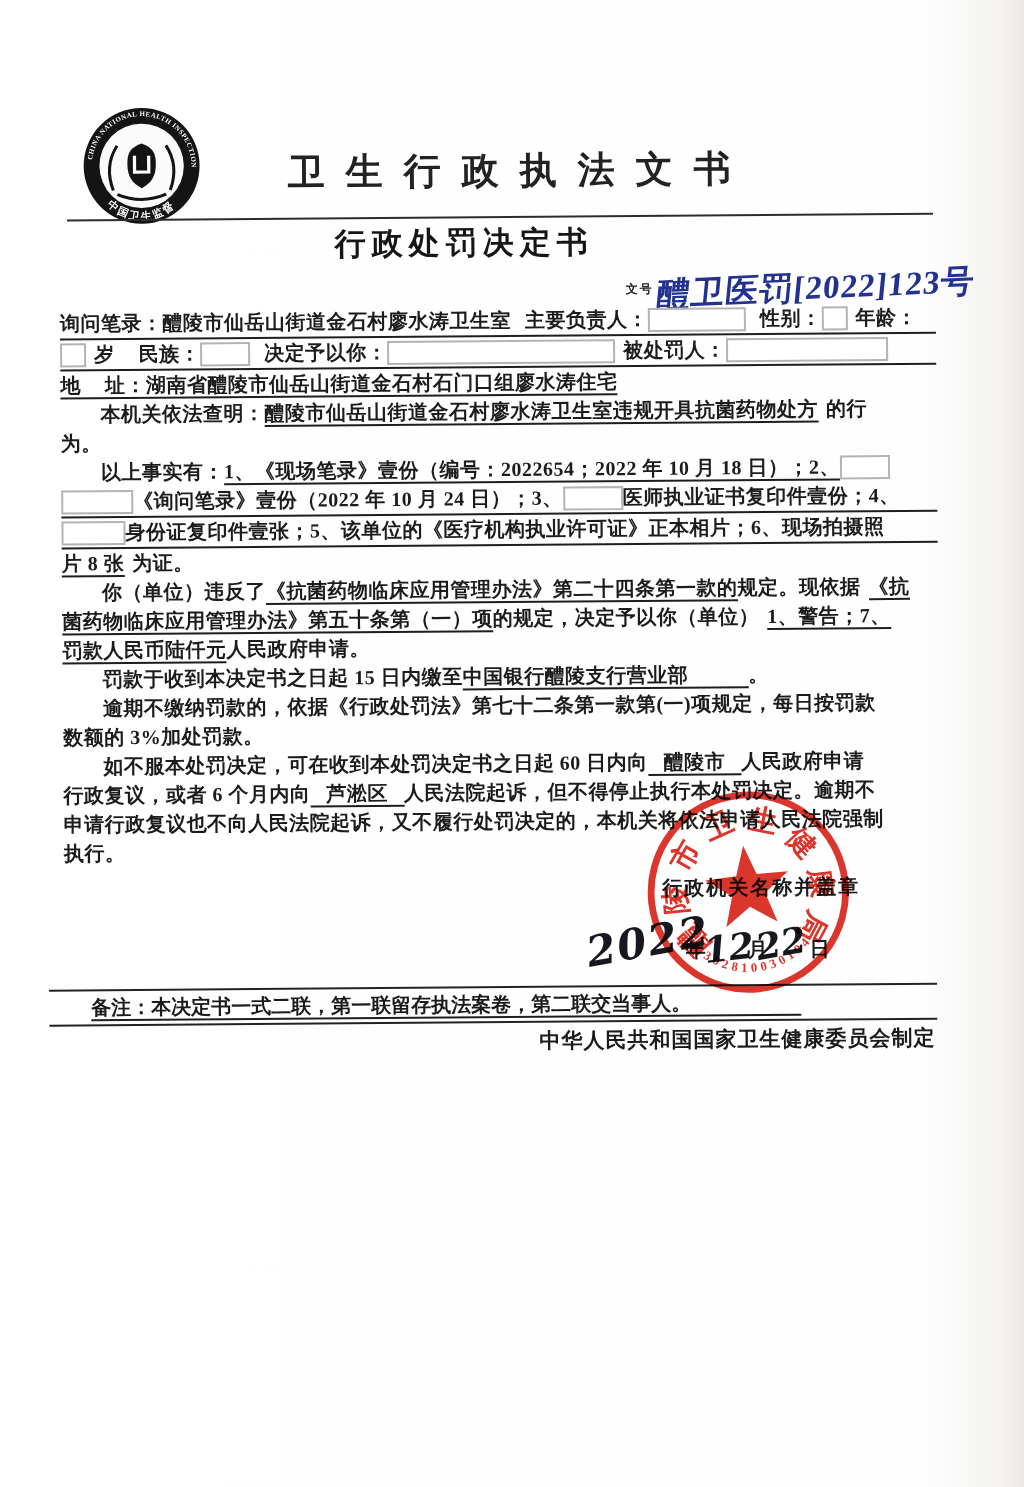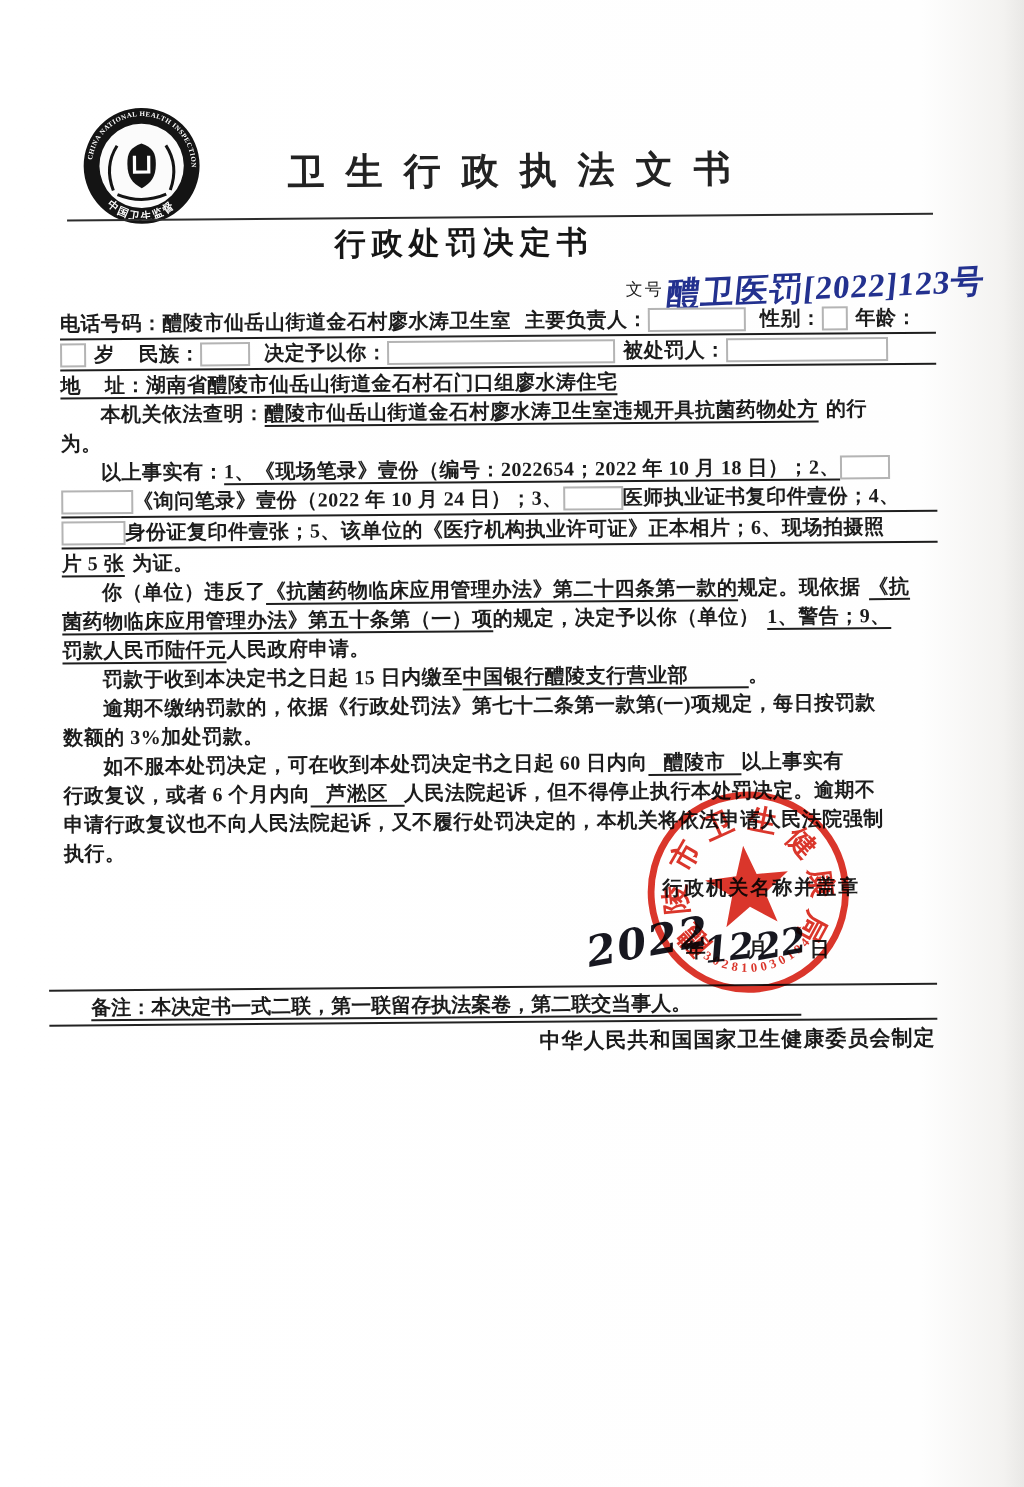--- a/index.html
+++ b/index.html
@@ -11,21 +11,21 @@
   .sheet{position:absolute;inset:0;transform:rotate(-0.45deg);transform-origin:50% 40%;}
 
   
   .emblem{position:absolute;left:84px;top:102px;width:122px;height:122px;}
   .doc-type{position:absolute;left:240px;top:146px;width:566px;text-align:center;
     font-size:37px;font-weight:700;letter-spacing:21px;white-space:nowrap;color:#222;}
   .header-rule{position:absolute;left:70px;top:216px;width:866px;border-top:2.5px solid #2c2c2c;}
   .doc-title{position:absolute;left:217px;top:222px;width:500px;text-align:center;
     font-size:31px;font-weight:700;letter-spacing:6px;color:#161616;}
   .docno{position:absolute;left:628px;top:266px;height:48px;display:flex;align-items:center;}
-  .docno-label{font-size:17px;font-weight:400;letter-spacing:2px;}
+  .docno-label{font-size:12px;font-weight:700;letter-spacing:2px;}
   .hand-blue{font-size:33px;font-weight:700;color:#23318f;letter-spacing:1px;
     transform:skewX(-8deg) rotate(-2deg);display:inline-block;margin-left:4px;white-space:nowrap;}
 
   
   .bodytext{position:absolute;left:62px;top:306px;right:86px;font-size:20px;font-weight:700;
     letter-spacing:0.5px;color:#1c1c1c;}
   .bline{height:29px;line-height:29px;white-space:nowrap;}
   .rule{border-bottom:2px solid #1e1e1e;}
   .ind{padding-left:40px;}
   .u{border-bottom:2px solid #1e1e1e;padding-bottom:1px;}
@@ -88,50 +88,50 @@
     <div class="header-rule"></div>
     <div class="doc-title">行政处罚决定书</div>
 
     <div class="docno">
       <span class="docno-label">文号</span>
       <span class="hand-blue">醴卫医罚[2022]123号</span>
     </div>
 
     <div class="bodytext">
 
-      <div class="bline rule"><span>电话号码：</span><span>醴陵市仙岳山街道金石村廖水涛卫生室</span><span class="ml14">主要负责人：</span><span class="box" style="width:98px"></span><span class="ml14">性别：</span><span class="box" style="width:26px"></span><span class="ml8">年龄：</span></div>
+      <div class="bline rule"><span>询问笔录：</span><span>醴陵市仙岳山街道金石村廖水涛卫生室</span><span class="ml14">主要负责人：</span><span class="box" style="width:98px"></span><span class="ml14">性别：</span><span class="box" style="width:26px"></span><span class="ml8">年龄：</span></div>
 
       <div class="bline rule"><span class="box" style="width:26px"></span><span class="ml8">岁</span><span class="ml24">民族：</span><span class="box" style="width:50px"></span><span class="ml14">决定予以你：</span><span class="box" style="width:228px"></span><span class="ml8">被处罚人：</span><span class="box" style="width:162px"></span></div>
 
       <div class="bline"><span class="u"><span>地</span><span class="ml24">址：</span><span>湖南省醴陵市仙岳山街道金石村石门口组廖水涛住宅</span></span></div>
 
       <div class="bline ind"><span>本机关依法查明：</span><span class="u">醴陵市仙岳山街道金石村廖水涛卫生室违规开具抗菌药物处方</span><span class="ml8">的行</span></div>
 
       <div class="bline"><span>为。</span></div>
 
       <div class="bline ind"><span>以上事实有：</span><span class="u">1、《现场笔录》壹份（编号：2022654；2022 年 10 月 18 日）；2、</span><span class="box" style="width:50px"></span></div>
 
       <div class="bline rule"><span class="box" style="width:72px"></span><span>《询问笔录》壹份（2022 年 10 月 24 日）；3、</span><span class="box" style="width:60px"></span><span>医师执业证书复印件壹份；4、</span></div>
 
       <div class="bline rule"><span class="box" style="width:64px"></span><span>身份证复印件壹张；5、该单位的《医疗机构执业许可证》正本相片；6、现场拍摄照</span></div>
 
-      <div class="bline"><span class="u">片 5 张</span><span class="ml8">为证。</span></div>
+      <div class="bline"><span class="u">片 8 张</span><span class="ml8">为证。</span></div>
 
       <div class="bline ind"><span>你（单位）违反了</span><span class="u">《抗菌药物临床应用管理办法》第二十四条第一款的</span><span>规定。现依据</span><span class="u ml8">《抗</span></div>
 
-      <div class="bline"><span class="u">菌药物临床应用管理办法》第五十条第（一）项</span><span>的规定，决定予以你（单位）</span><span class="u ml8">1、警告；9、</span></div>
+      <div class="bline"><span class="u">菌药物临床应用管理办法》第五十条第（一）项</span><span>的规定，决定予以你（单位）</span><span class="u ml8">1、警告；7、</span></div>
 
       <div class="bline"><span class="u">罚款人民币陆仟元</span><span>人民政府申请。</span></div>
 
       <div class="bline ind"><span>罚款于收到本决定书之日起 15 日内缴至</span><span class="u"><span>中国银行醴陵支行营业部</span><span class="blank60"></span></span><span>。</span></div>
 
       <div class="bline ind"><span>逾期不缴纳罚款的，依据《行政处罚法》第七十二条第一款第(一)项规定，每日按罚款</span></div>
       <div class="bline"><span>数额的 3%加处罚款。</span></div>
 
-      <div class="bline ind"><span>如不服本处罚决定，可在收到本处罚决定书之日起 60 日内向</span><span class="u u-pad">醴陵市</span><span>以上事实有</span></div>
+      <div class="bline ind"><span>如不服本处罚决定，可在收到本处罚决定书之日起 60 日内向</span><span class="u u-pad">醴陵市</span><span>人民政府申请</span></div>
 
       <div class="bline"><span>行政复议，或者 6 个月内向</span><span class="u u-pad">芦淞区</span><span>人民法院起诉，但不得停止执行本处罚决定。逾期不</span></div>
 
       <div class="bline"><span>申请行政复议也不向人民法院起诉，又不履行处罚决定的，本机关将依法申请人民法院强制</span></div>
       <div class="bline"><span>执行。</span></div>
     </div>
 
     <div class="sign-caption">行政机关名称并盖章</div>
     <div class="date-line"><span class="y">年</span><span class="m">月</span><span class="d">日</span></div>
     <div class="hand hw-year">2022</div>

